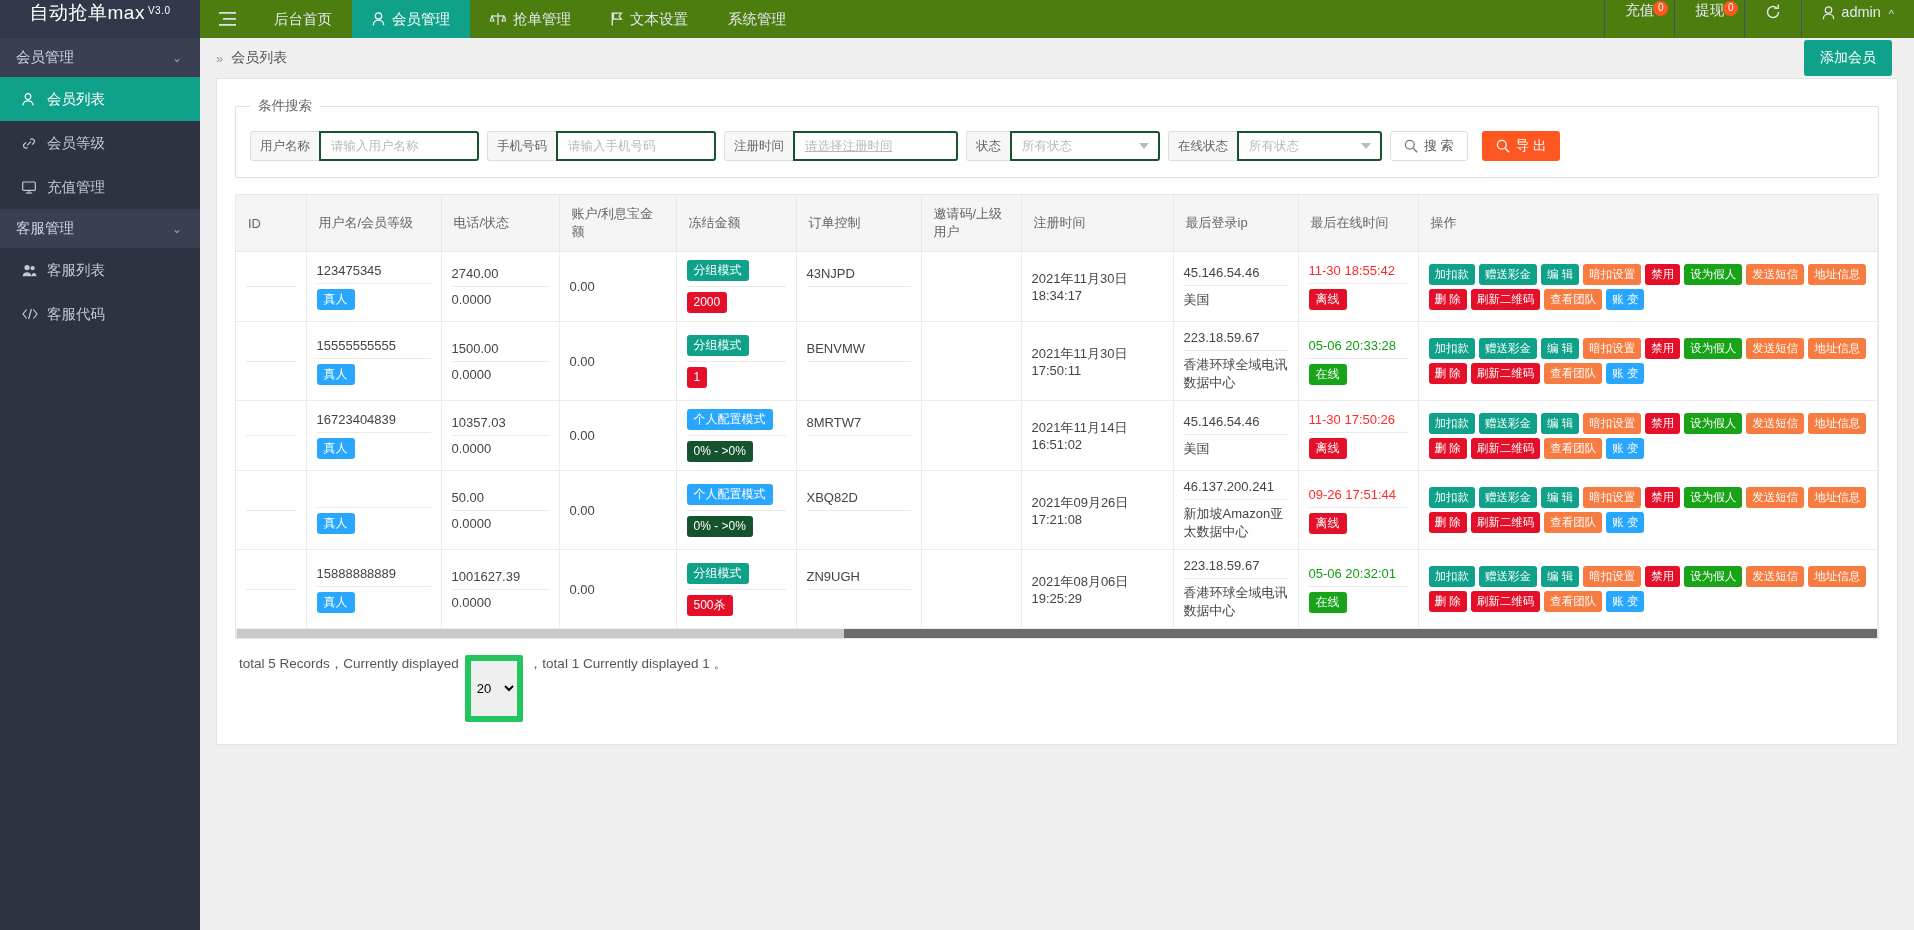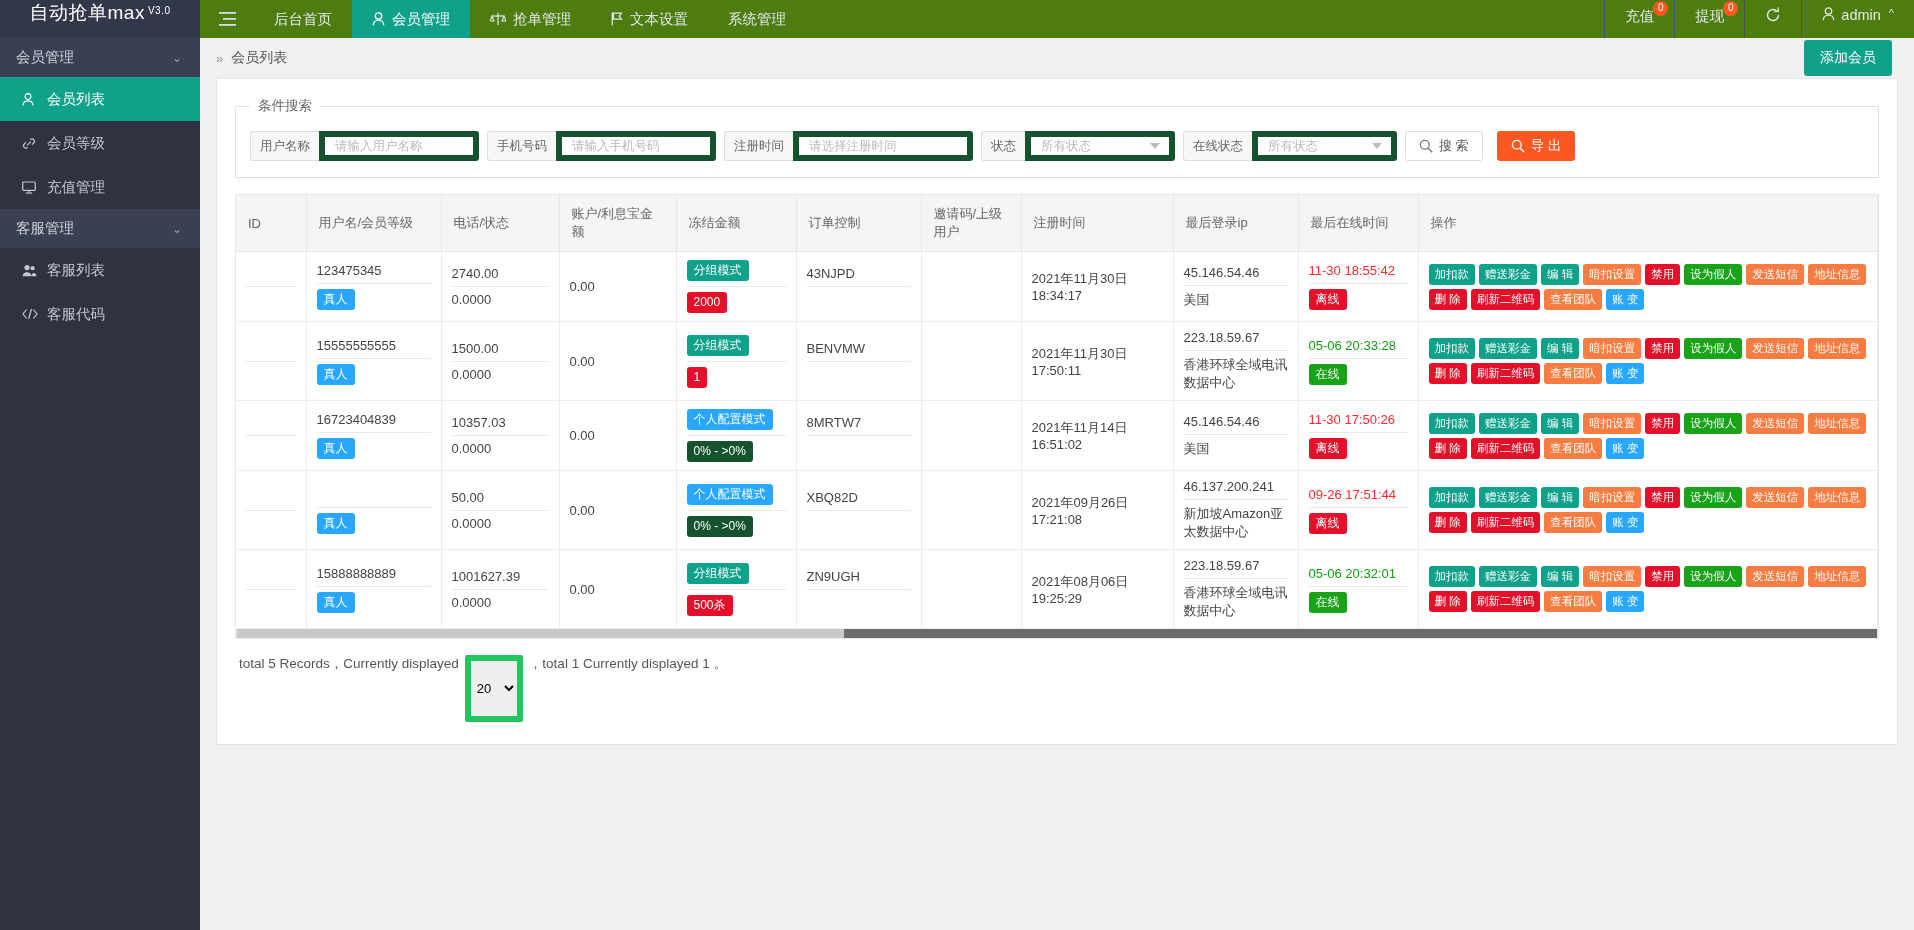--- a/index.html
+++ b/index.html
@@ -30,21 +30,21 @@
     color: #d9dde6; font-size: 17px; cursor: pointer;
   }
   .navitem {
     padding: 0 20px; display: flex; align-items: center; gap: 7px;
     color: #e4e7ee; font-size: 14.5px; cursor: pointer; white-space: nowrap;
   }
   .navitem.active { background: #0fa18a; color:#fff; }
   .nav-spacer { flex: 1; }
   .topright { display:flex; align-items: stretch; }
   .tr-item {
-    position: relative; padding: 7px 20px; display:flex; align-items:flex-start;
+    position: relative; padding: 18px 20px; display:flex; align-items:flex-end;
     color:#e4e7ee; font-size:14.5px; cursor:pointer;
     border-left: 1px solid #4a4f63;
   }
   .badge {
     position:absolute; top:1px; right:6px;
     background:#ff5722; color:#fff; font-size:10px; line-height:14px;
     min-width:15px; height:15px; border-radius:8px; text-align:center; padding:0 3px;
   }
   .tr-item .usericon { margin-right:6px; }
   .caret-up { margin-left:8px; font-size:11px; }
@@ -88,26 +88,26 @@
   fieldset.search legend { padding: 0 8px; color:#666; font-size:13.5px; }
   .searchrow { display:flex; align-items:center; gap:8px; flex-wrap:nowrap; padding-top:4px;}
   .igroup { display:flex; align-items:stretch; height:30px; }
   .iaddon {
     background:#f7f7f7; border:1px solid #ddd; border-right:none;
     display:flex; align-items:center; padding:0 9px;
     color:#666; font-size:12.5px; white-space:nowrap;
     border-radius:3px 0 0 3px;
   }
   .ifield {
-    border:6px solid #14532d; background:#fff; padding:0 10px;
+    border:2px solid #14532d; background:#fff; padding:0 10px;
     display:flex; align-items:center; font-size:12.5px; color:#b9b9b9;
     border-radius:0 3px 3px 0;
   }
   .ifield.w160 { width:160px; }
-  .ifield.w165 { width:180px; }
+  .ifield.w165 { width:165px;text-decoration:underline; }
   .ifield.w150 { width:150px; }
   .ifield.w145 { width:145px; }
   .sel { position:relative; }
   .sel .arrow {
     position:absolute; right:9px; top:50%; transform:translateY(-50%);
     border-left:5px solid transparent; border-right:5px solid transparent;
     border-top:6px solid #bbb;
   }
   .btn-search {
     height:30px; border:1px solid #ddd; background:#fff; color:#555;

